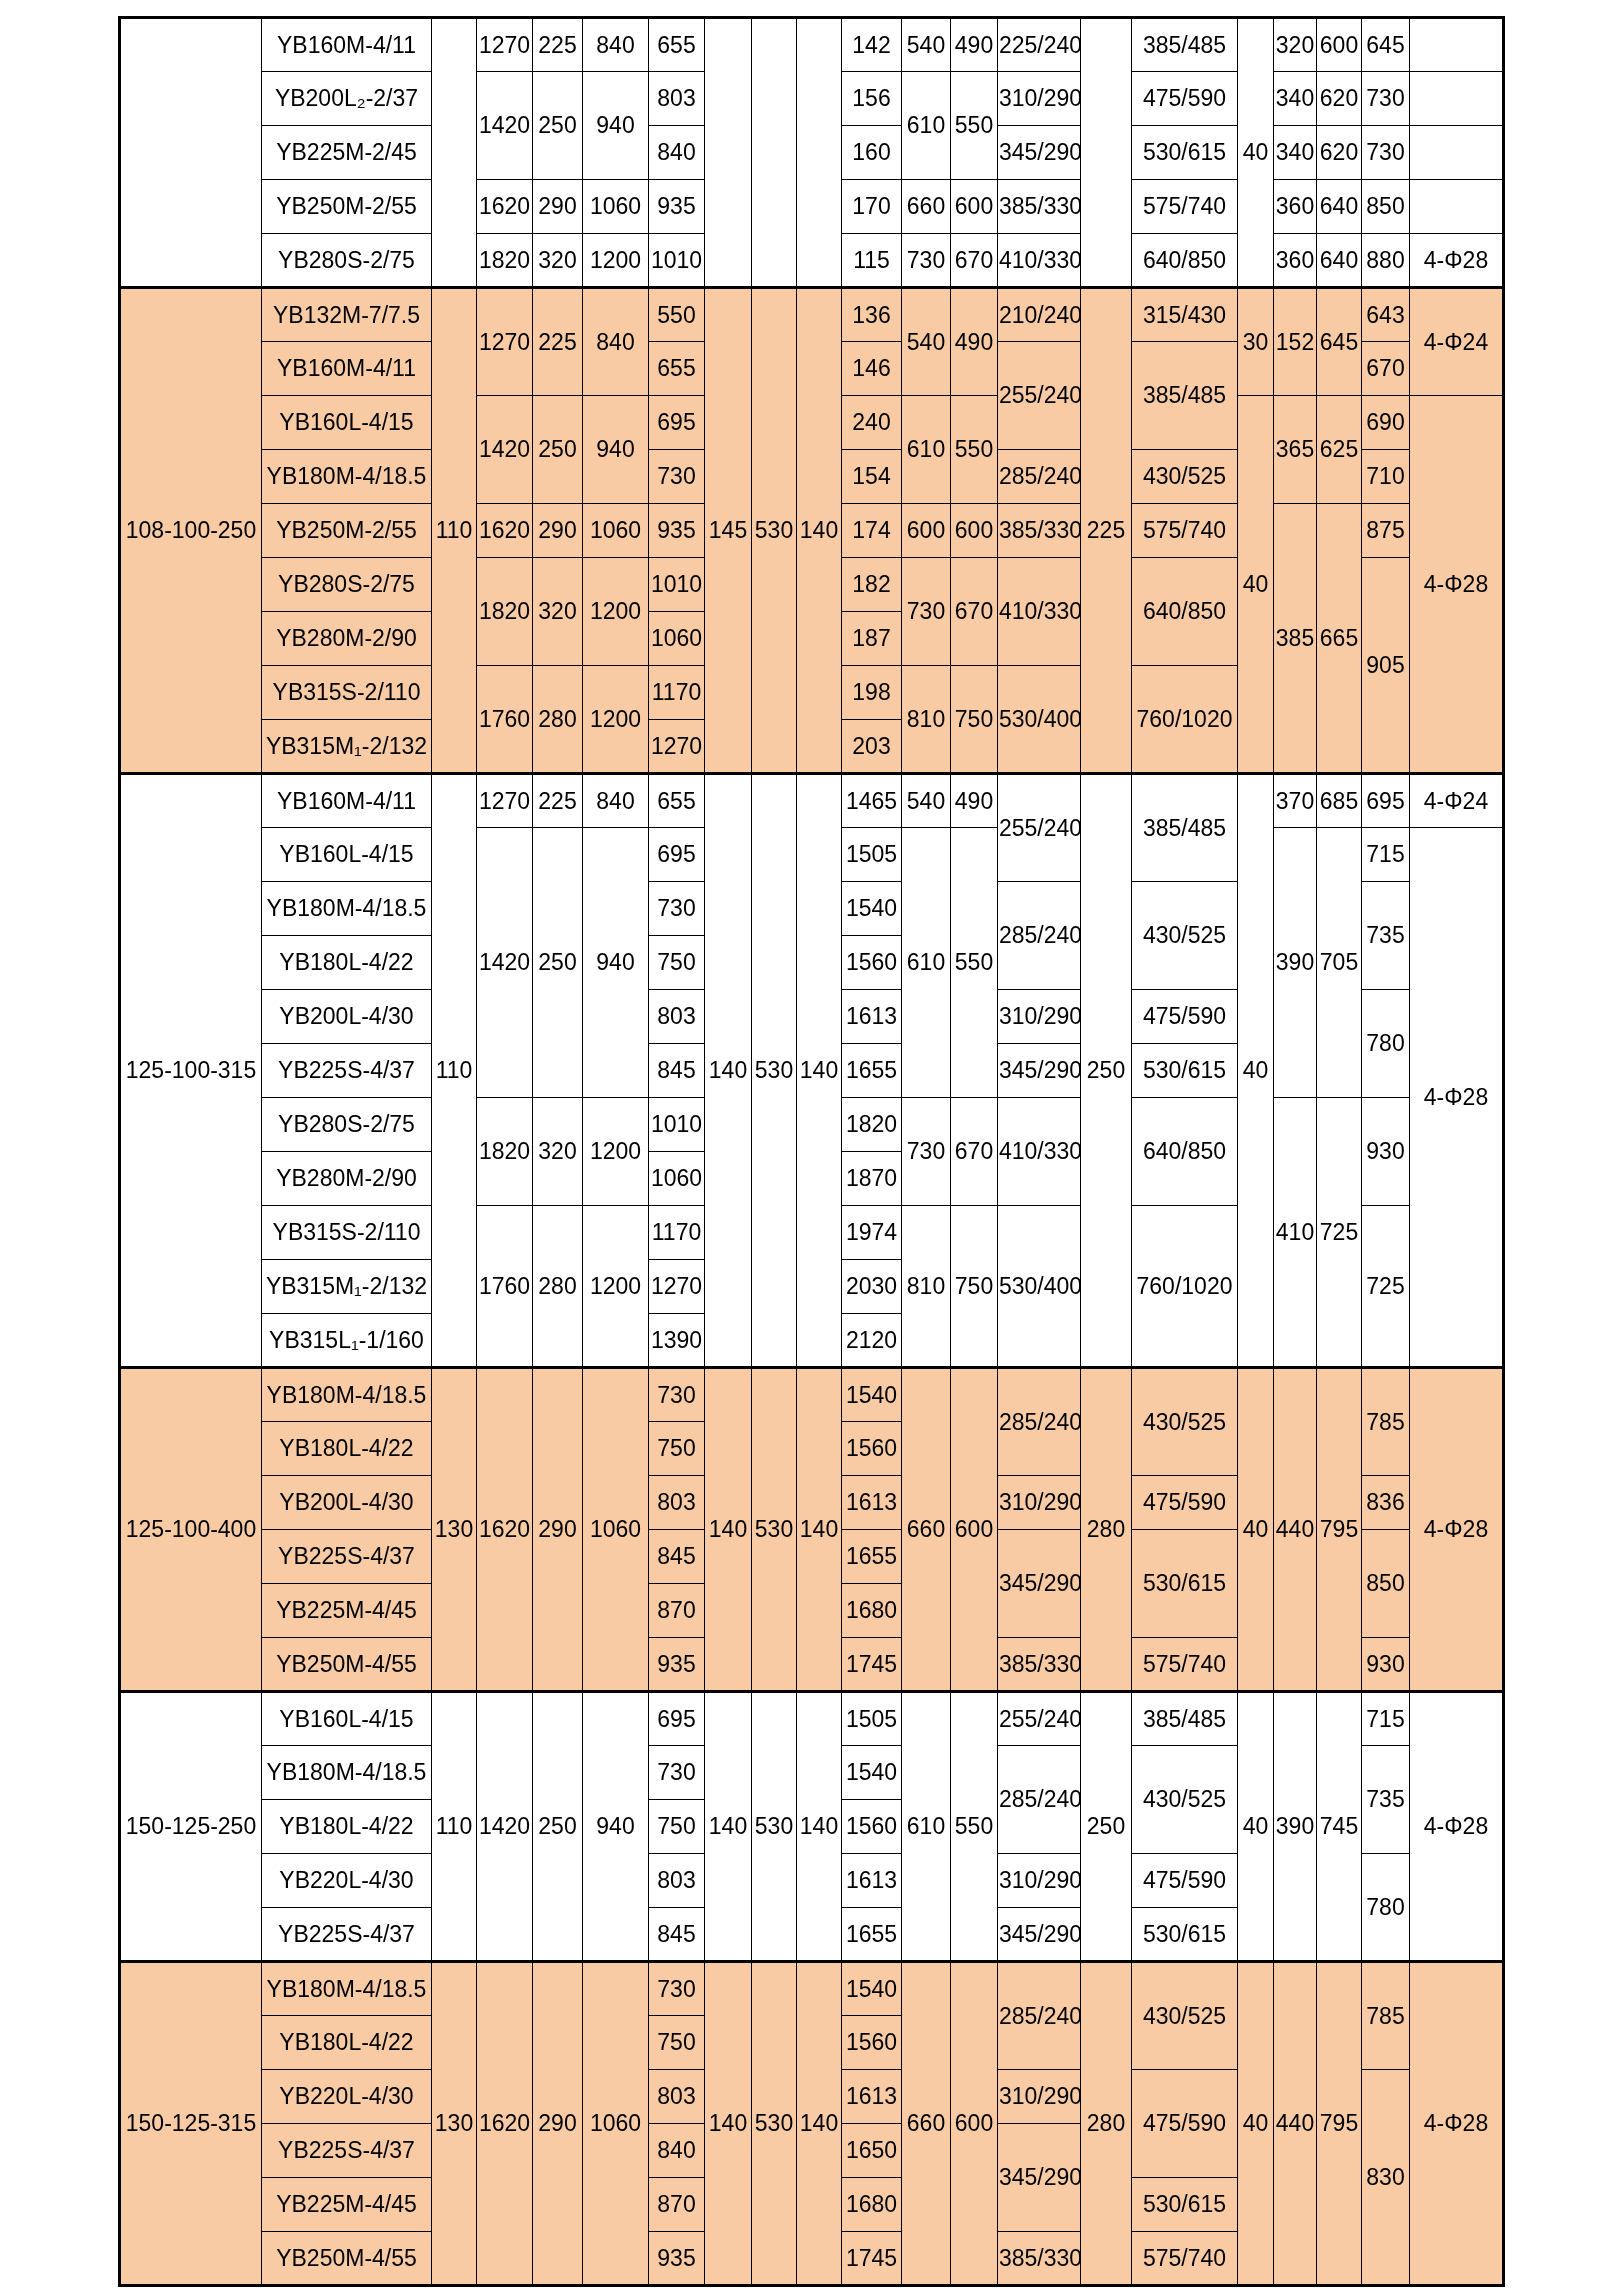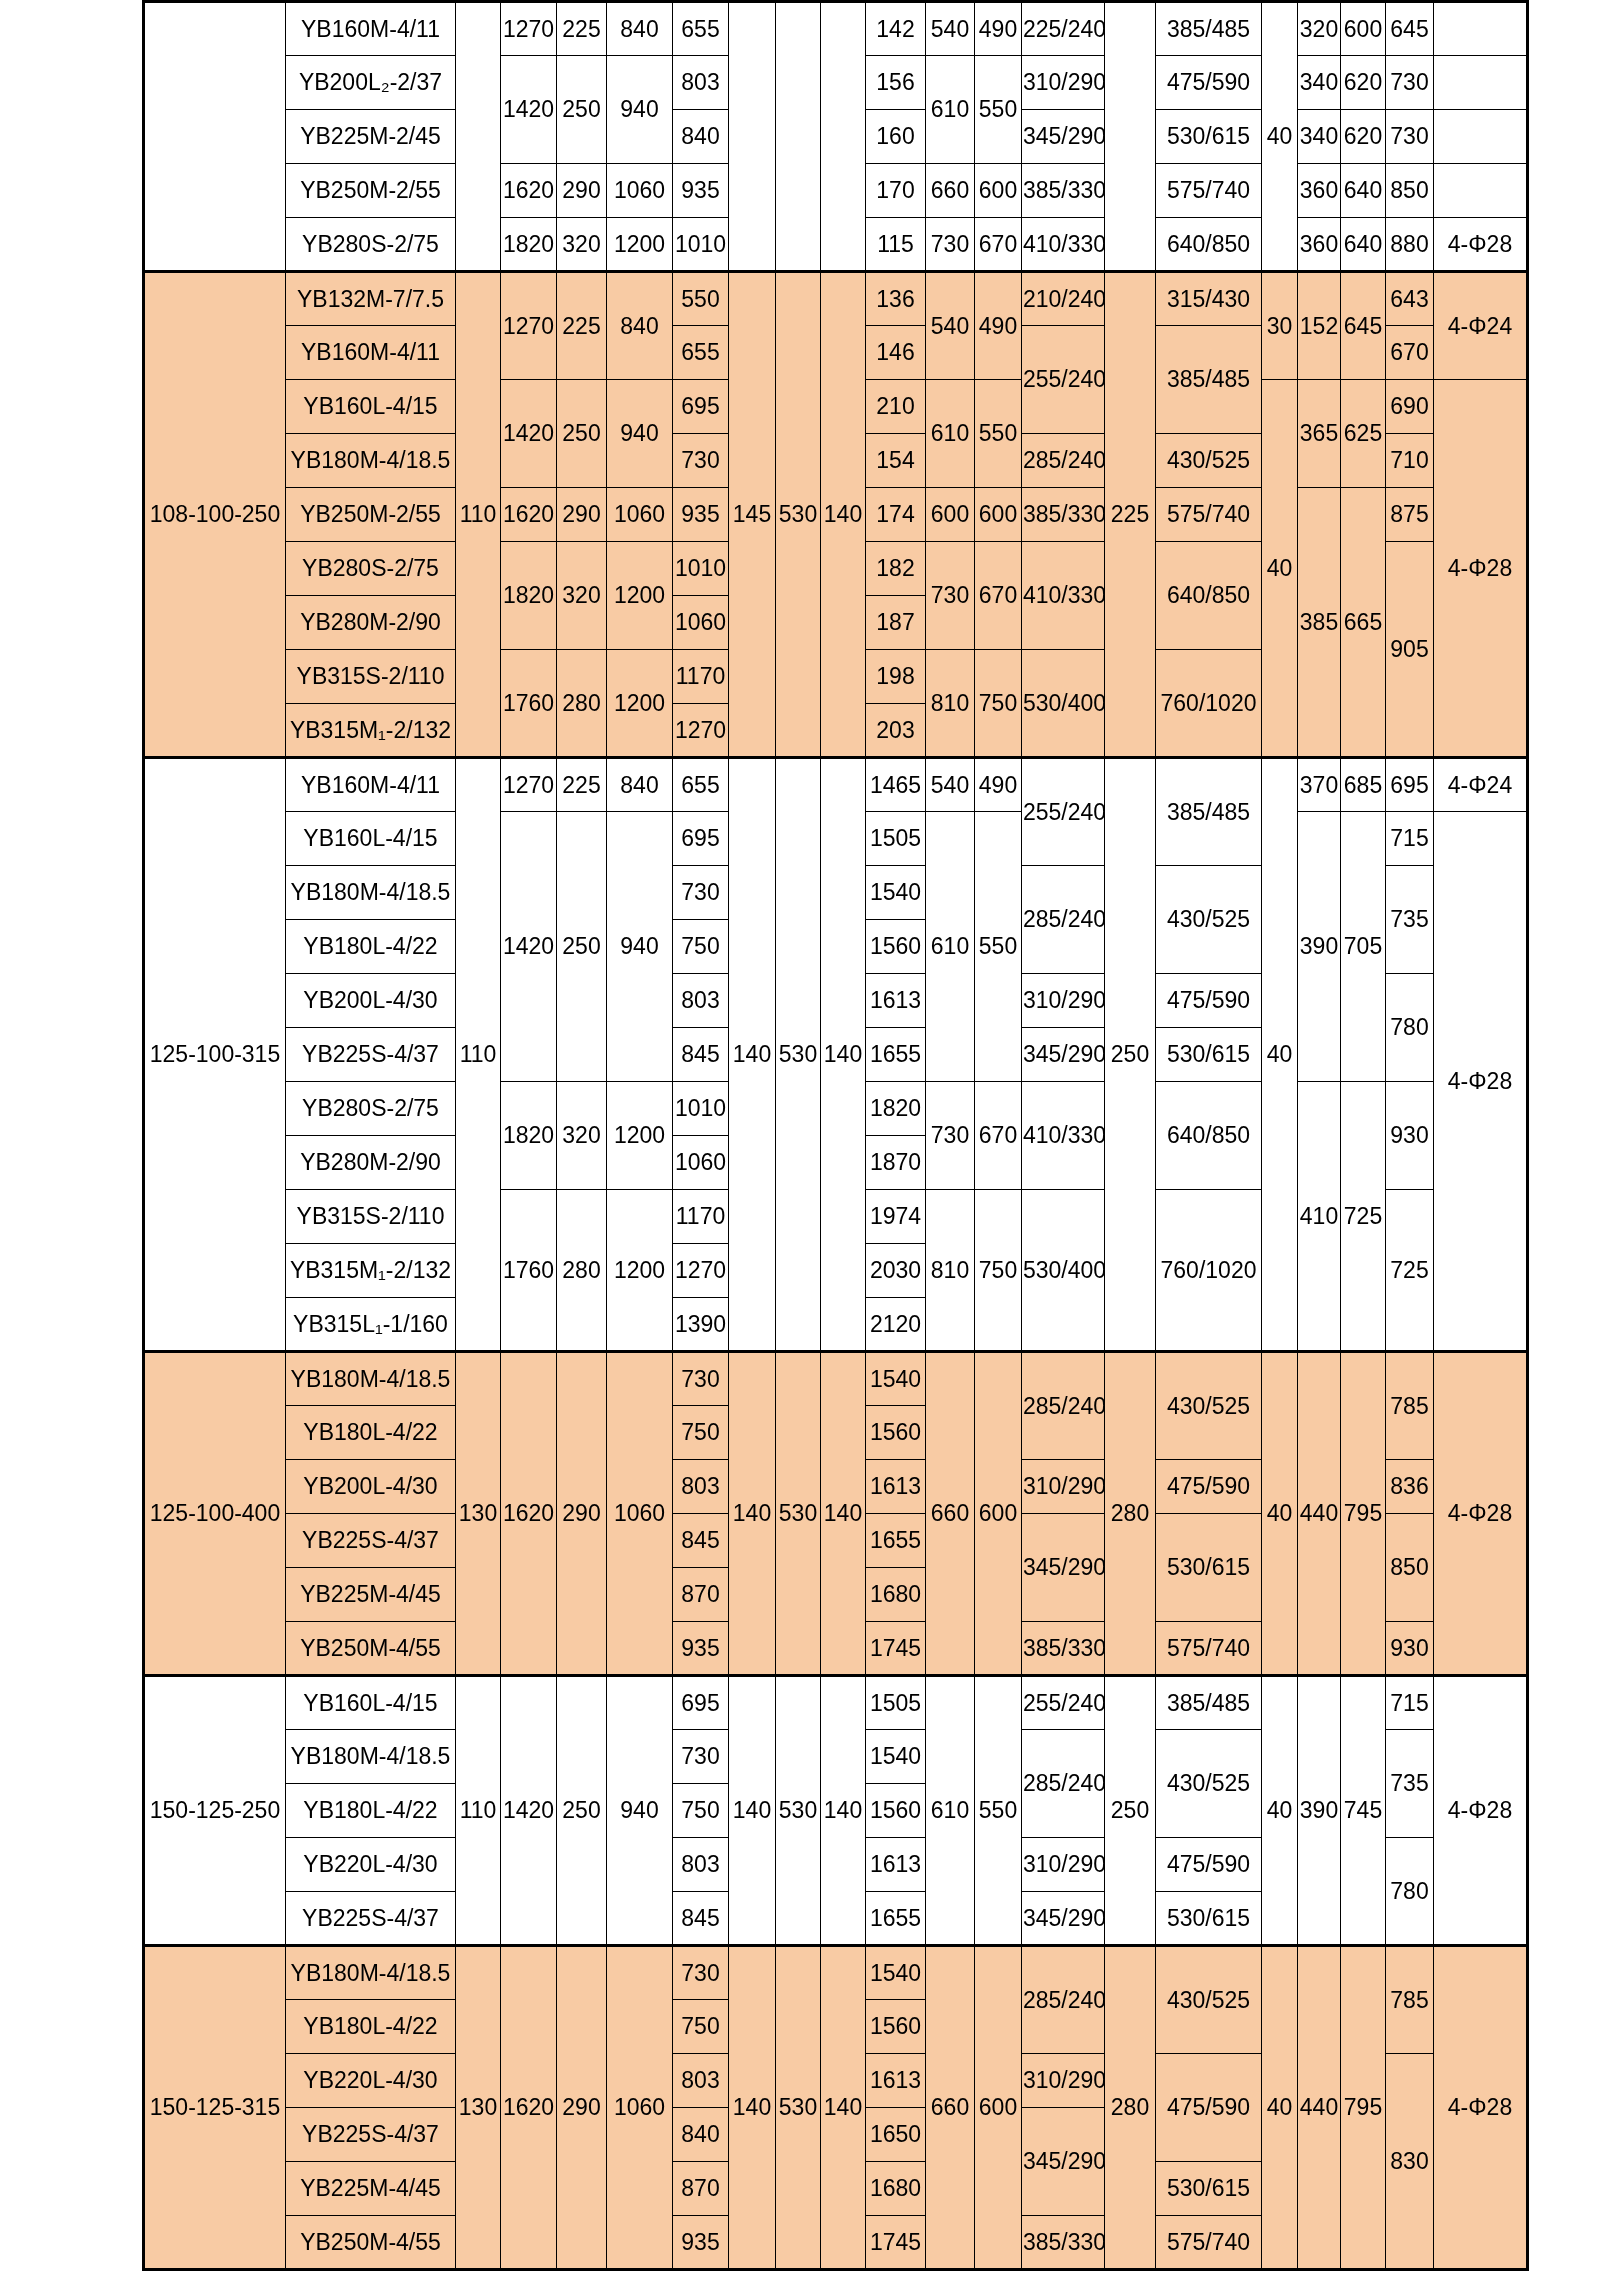--- a/index.html
+++ b/index.html
@@ -4,26 +4,25 @@
 <style>
   html,body{margin:0;padding:0;background:#ffffff;}
   .page{
     position:relative;
     width:1620px;height:2291px;
     background:#ffffff;
     font-family:"Liberation Sans","DejaVu Sans",sans-serif;
     color:#000;
   }
   table.spec{
-    position:absolute;left:118px;top:0px;
+    position:absolute;left:118px;top:16px;
     width:1384px;
     border-collapse:collapse;
     table-layout:fixed;
     border:3.6px solid #000;
-    margin-left:24px;
   }
   table.spec td{
     border:1.8px solid #000;
     text-align:center;
     vertical-align:middle;
     padding:0 0.9px;
     font-size:23px;
     line-height:1.05;
     white-space:nowrap;
     overflow:hidden;
@@ -182,21 +181,21 @@
           <td rowspan="2">255/240</td>
           <td rowspan="2">385/485</td>
           <td>670</td>
         </tr>
         <tr class="peach">
           <td>YB160L-4/15</td>
           <td rowspan="2">1420</td>
           <td rowspan="2">250</td>
           <td rowspan="2">940</td>
           <td>695</td>
-          <td>210</td>
+          <td>240</td>
           <td rowspan="2">610</td>
           <td rowspan="2">550</td>
           <td rowspan="7">40</td>
           <td rowspan="2">365</td>
           <td rowspan="2">625</td>
           <td>690</td>
           <td rowspan="7">4-Φ28</td>
         </tr>
         <tr class="peach">
           <td>YB180M-4/18.5</td>

